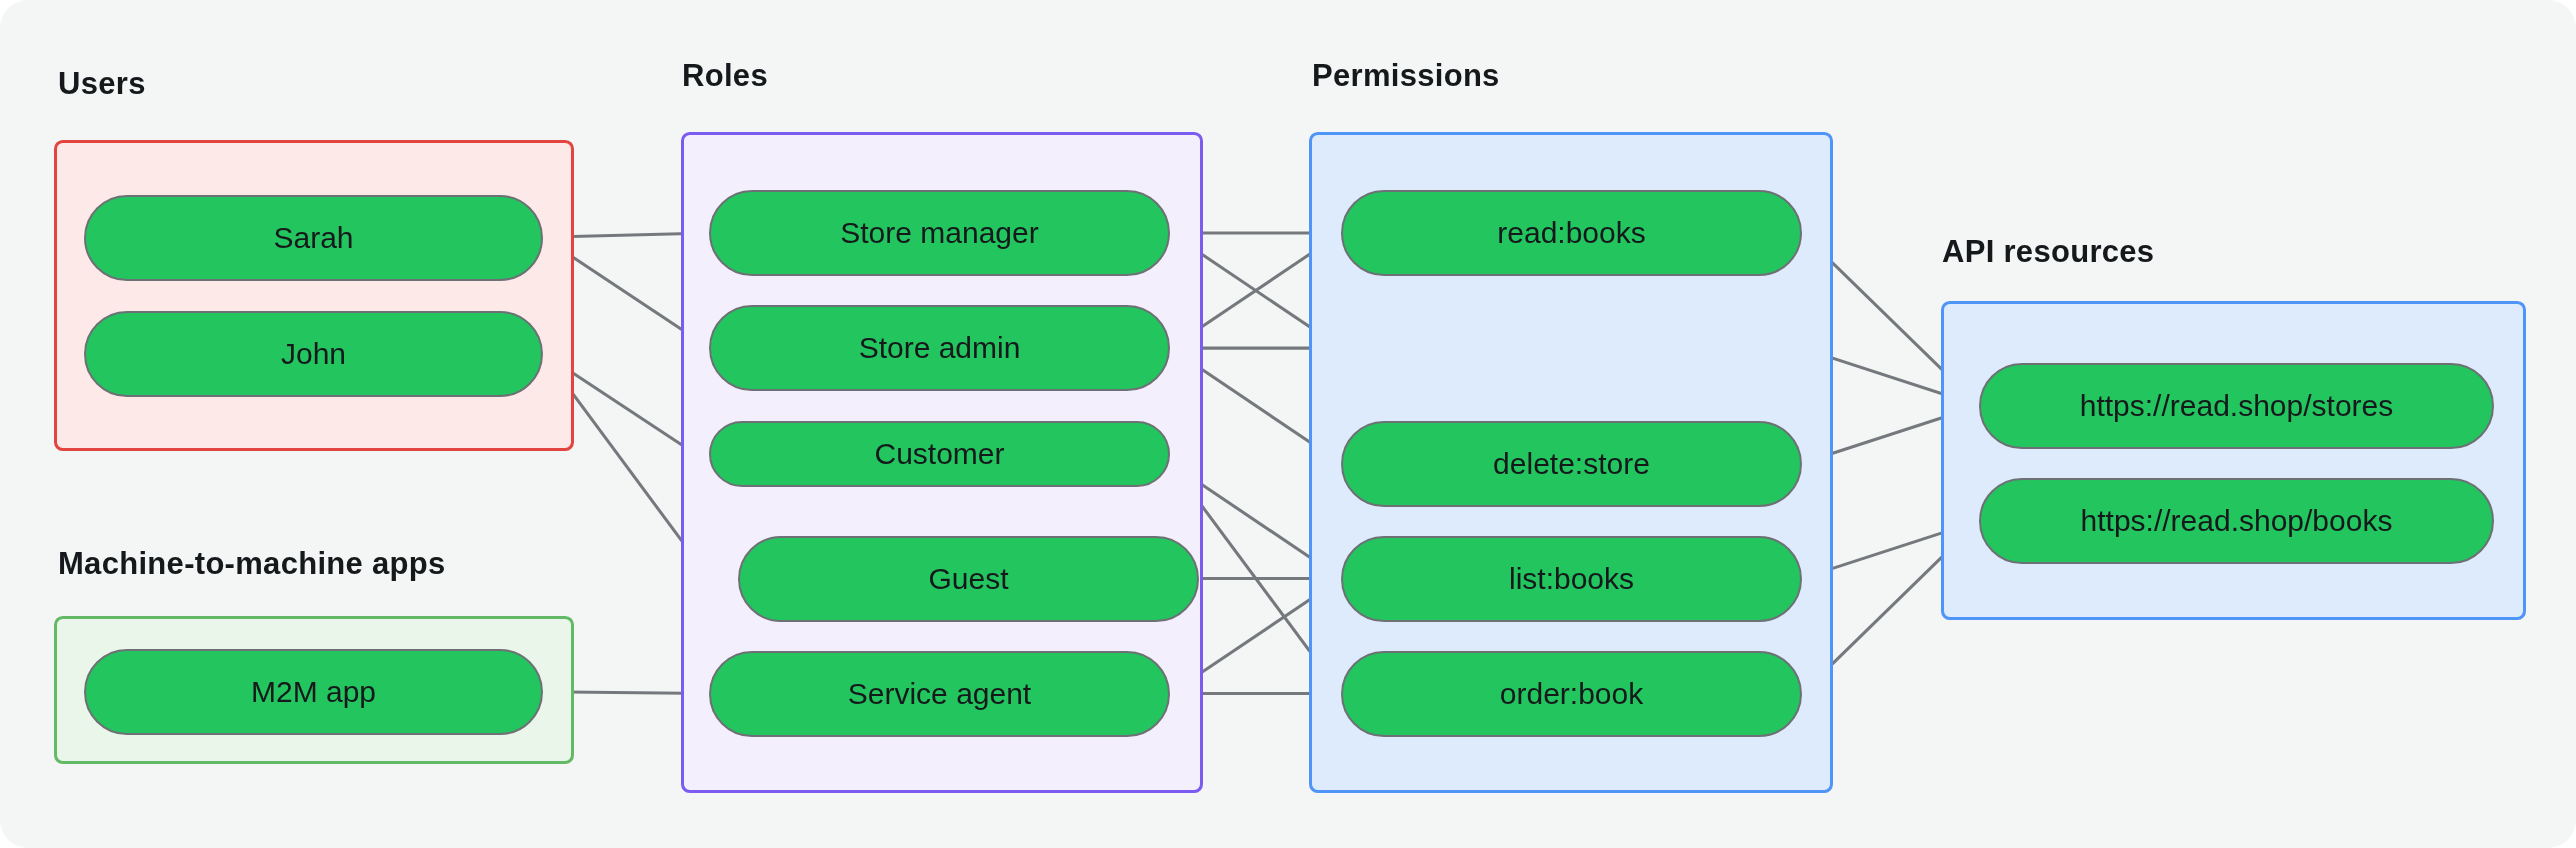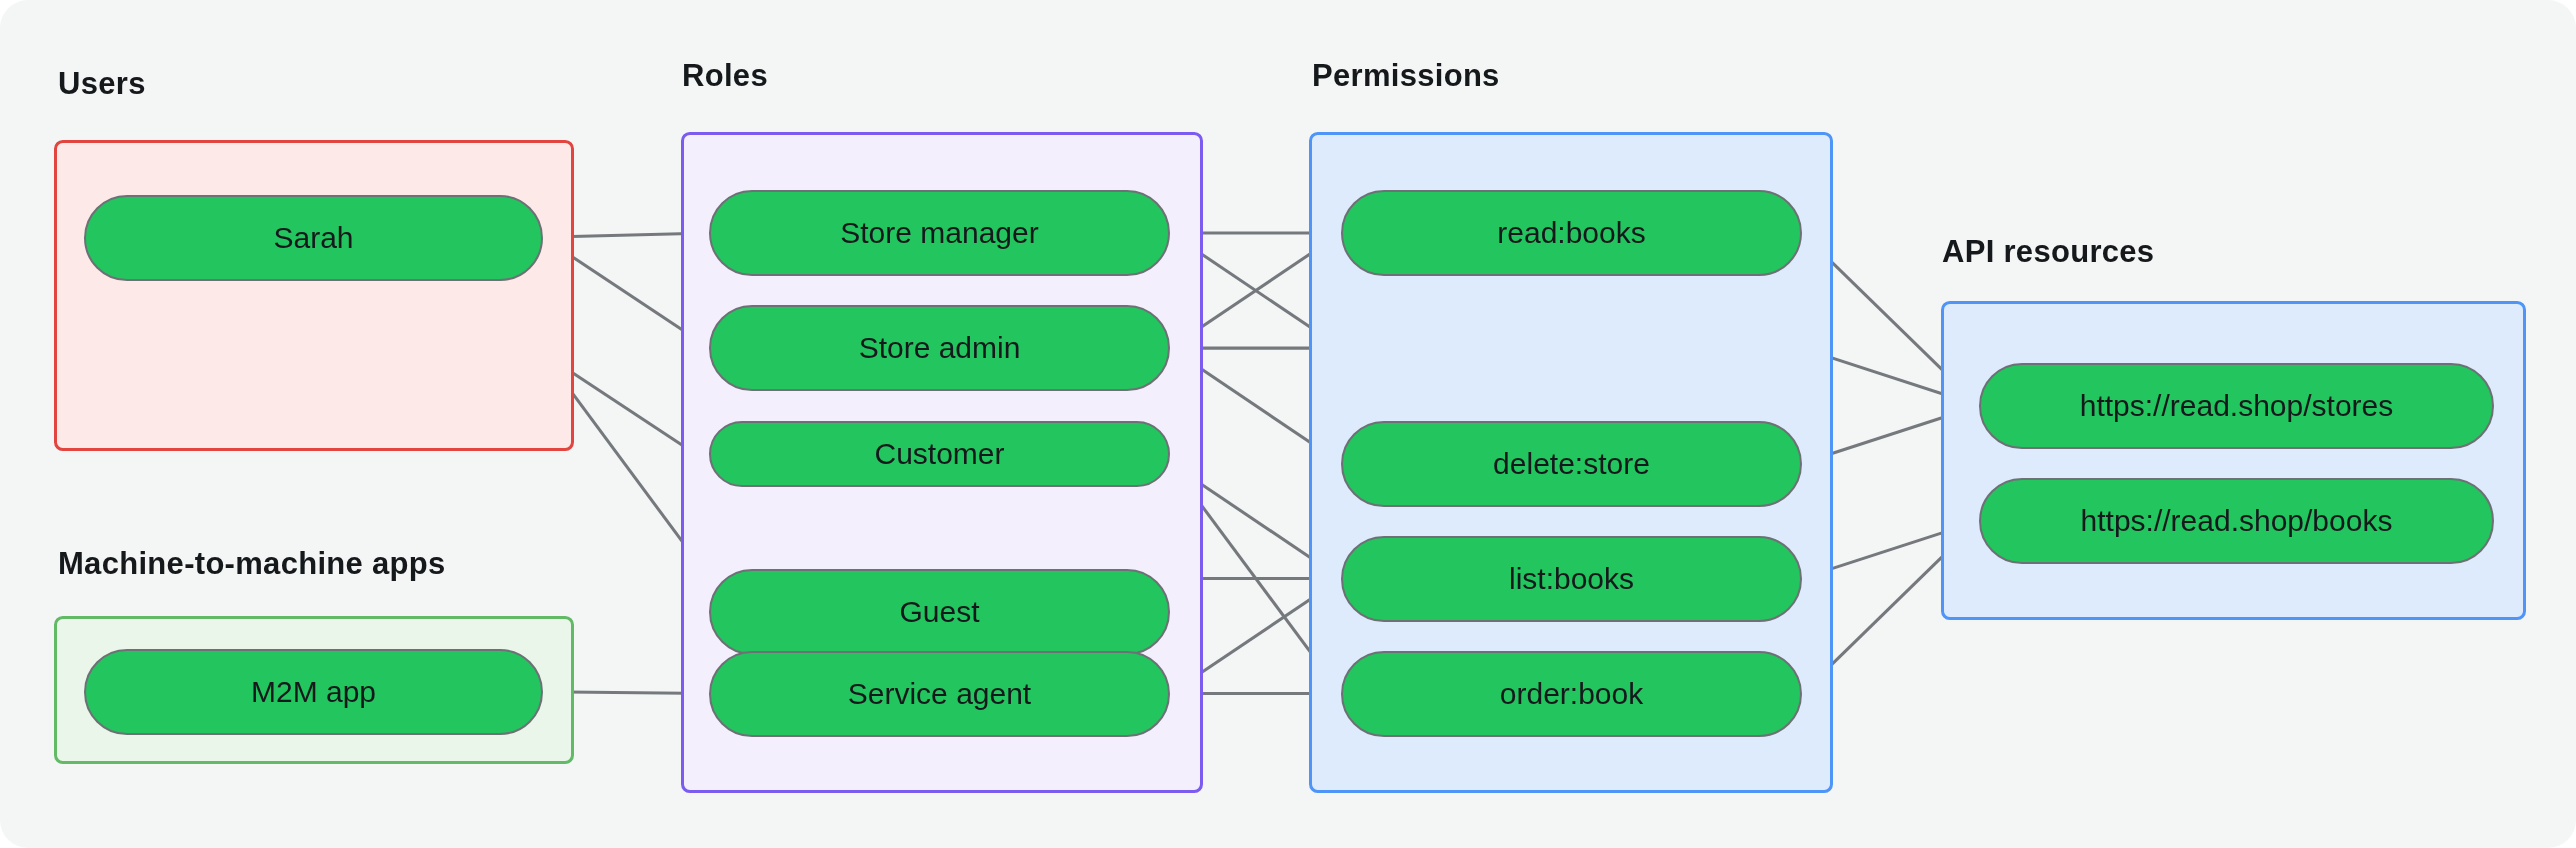--- a/index.html
+++ b/index.html
@@ -86,25 +86,26 @@
   <div class="group-box" id="box-permissions" style="left: 1309px; top: 132px; width: 524px; height: 661px; border-color: rgb(79, 148, 247); background: rgb(221, 235, 252);"></div>
   <div class="group-box" id="box-api" style="left: 1941px; top: 301px; width: 585px; height: 319px; border-color: rgb(79, 148, 247); background: rgb(221, 235, 252);"></div>
 
   <div class="section-label" id="label-users" style="left: 58px; top: 66px; color: rgb(22, 25, 28);">Users</div>
   <div class="section-label" id="label-m2m" style="left: 58px; top: 546px; color: rgb(22, 25, 28);">Machine-to-machine apps</div>
   <div class="section-label" id="label-roles" style="left: 682px; top: 58px; color: rgb(22, 25, 28);">Roles</div>
   <div class="section-label" id="label-permissions" style="left: 1312px; top: 58px; color: rgb(22, 25, 28);">Permissions</div>
   <div class="section-label" id="label-api" style="left: 1942px; top: 234px; color: rgb(22, 25, 28);">API resources</div>
 
 <div class="pill" style="left: 84px; top: 195px; width: 459px; height: 86px; border-color: rgb(109, 113, 117); color: rgb(22, 25, 28);">Sarah</div>
+    <div class="pill" style="left: 84px; top: 311px; width: 459px; height: 86px; border-color: rgb(109, 113, 117); color: rgb(22, 25, 28);">John</div>
     <div class="pill" style="left: 84px; top: 649px; width: 459px; height: 86px; border-color: rgb(109, 113, 117); color: rgb(22, 25, 28);">M2M app</div>
     <div class="pill" style="left: 709px; top: 190px; width: 461px; height: 86px; border-color: rgb(109, 113, 117); color: rgb(22, 25, 28);">Store manager</div>
     <div class="pill" style="left: 709px; top: 305px; width: 461px; height: 86px; border-color: rgb(109, 113, 117); color: rgb(22, 25, 28);">Store admin</div>
     <div class="pill" style="left: 709px; top: 421px; width: 461px; height: 66px; border-color: rgb(109, 113, 117); color: rgb(22, 25, 28);">Customer</div>
-    <div class="pill" style="left: 709px; top: 536px; width: 461px; height: 86px; border-color: rgb(109, 113, 117); color: rgb(22, 25, 28); margin-top: 33px;">Guest</div>
+    <div class="pill" style="left: 738px; top: 536px; width: 461px; height: 86px; border-color: rgb(109, 113, 117); color: rgb(22, 25, 28);">Guest</div>
     <div class="pill" style="left: 709px; top: 651px; width: 461px; height: 86px; border-color: rgb(109, 113, 117); color: rgb(22, 25, 28);">Service agent</div>
     <div class="pill" style="left: 1341px; top: 190px; width: 461px; height: 86px; border-color: rgb(109, 113, 117); color: rgb(22, 25, 28);">read:books</div>
     <div class="pill" style="left: 1341px; top: 421px; width: 461px; height: 86px; border-color: rgb(109, 113, 117); color: rgb(22, 25, 28);">delete:store</div>
     <div class="pill" style="left: 1341px; top: 536px; width: 461px; height: 86px; border-color: rgb(109, 113, 117); color: rgb(22, 25, 28);">list:books</div>
     <div class="pill" style="left: 1341px; top: 651px; width: 461px; height: 86px; border-color: rgb(109, 113, 117); color: rgb(22, 25, 28);">order:book</div>
     <div class="pill" style="left: 1979px; top: 363px; width: 515px; height: 86px; border-color: rgb(109, 113, 117); color: rgb(22, 25, 28);">https://read.shop/stores</div>
     <div class="pill" style="left: 1979px; top: 478px; width: 515px; height: 86px; border-color: rgb(109, 113, 117); color: rgb(22, 25, 28);">https://read.shop/books</div>
   </div>
 
 

